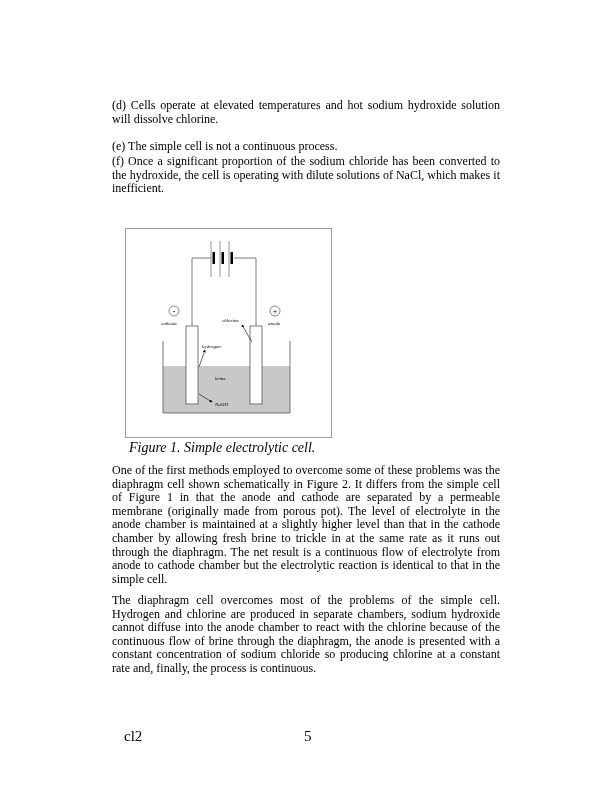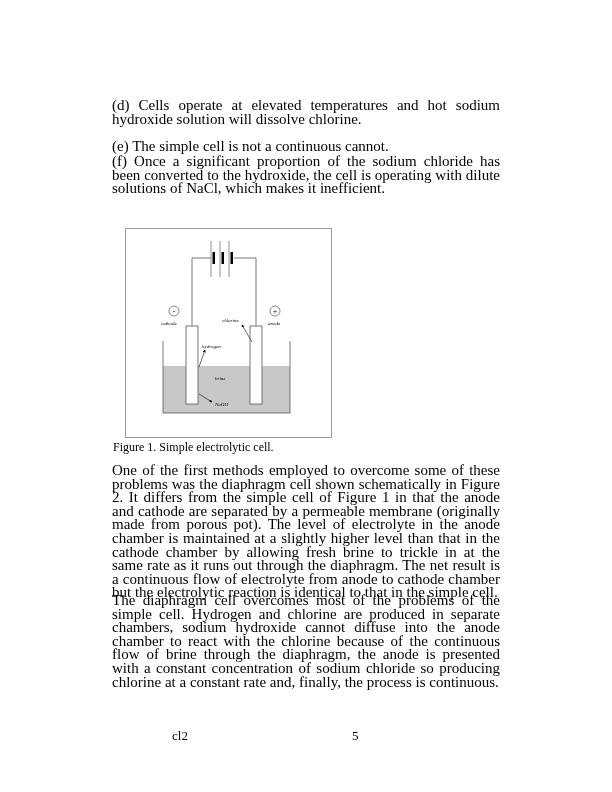--- a/index.html
+++ b/index.html
@@ -1,27 +1,27 @@
 <!DOCTYPE html>
 <html><head>
 <meta charset="utf-8">
 <style>
   html,body{margin:0;padding:0;background:#fff;}
   body{width:612px;height:792px;position:relative;overflow:hidden;font-family:"Liberation Serif",serif;color:#000;}
-  .para{position:absolute;left:112px;width:388px;font-size:15px;line-height:13.6px;text-align:justify;}
-  .caption{position:absolute;left:113px;top:440px;font-size:12px;}
+  .para{position:absolute;left:112px;width:388px;font-size:12px;line-height:13.6px;text-align:justify;}
+  .caption{position:absolute;left:129px;top:440px;font-size:14px;font-style:italic;}
   .figbox{position:absolute;left:125px;top:228px;width:205px;height:208px;border:1px solid #9a9a9a;}
-  .footer{position:absolute;top:728px;font-size:13px;margin-left:48px;}
+  .footer{position:absolute;top:728px;font-size:15px;}
   svg text{font-family:"Liberation Serif",serif;font-style:italic;}
 </style>
 </head>
 <body>
 
 <div class="para" style="top:99px">(d) Cells operate at elevated temperatures and hot sodium hydroxide solution will dissolve chlorine.</div>
-<div class="para" style="top:140px">(e) The simple cell is not a continuous cannot.</div>
+<div class="para" style="top:140px">(e) The simple cell is not a continuous process.</div>
 <div class="para" style="top:155px">(f) Once a significant proportion of the sodium chloride has been converted to the hydroxide, the cell is operating with dilute solutions of NaCl, which makes it inefficient.</div>
 
 <div class="figbox">
   <svg width="205" height="208" viewBox="0 0 205 208">
 
     <g>
       <line x1="85" y1="12" x2="85" y2="48" stroke="#777" stroke-width="0.8"></line>
       <line x1="94" y1="12" x2="94" y2="48" stroke="#777" stroke-width="0.8"></line>
       <line x1="103" y1="12" x2="103" y2="48" stroke="#777" stroke-width="0.8"></line>
       <rect x="86.5" y="23" width="2.5" height="12" fill="#000"></rect>

